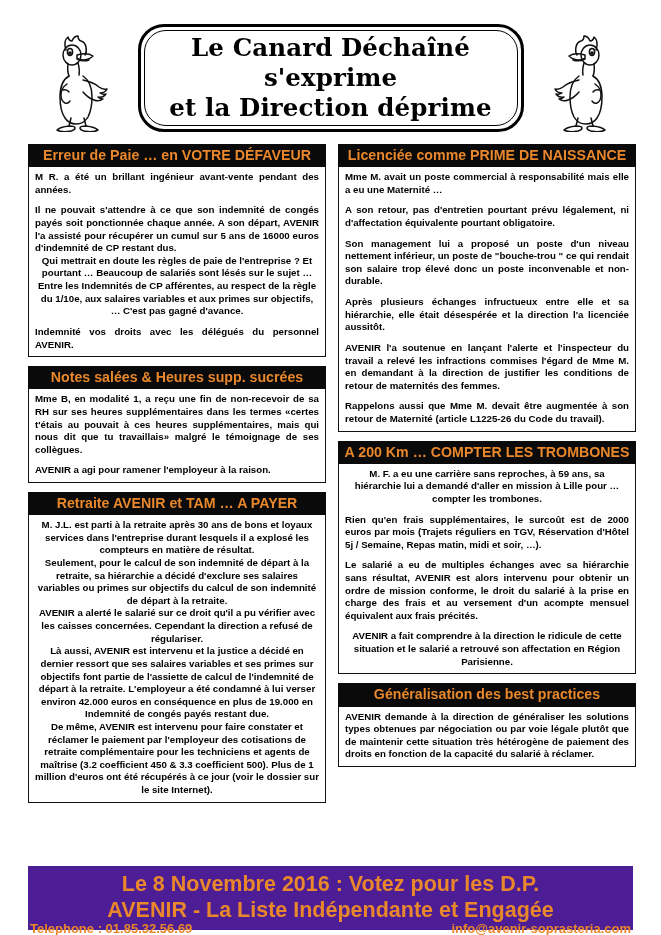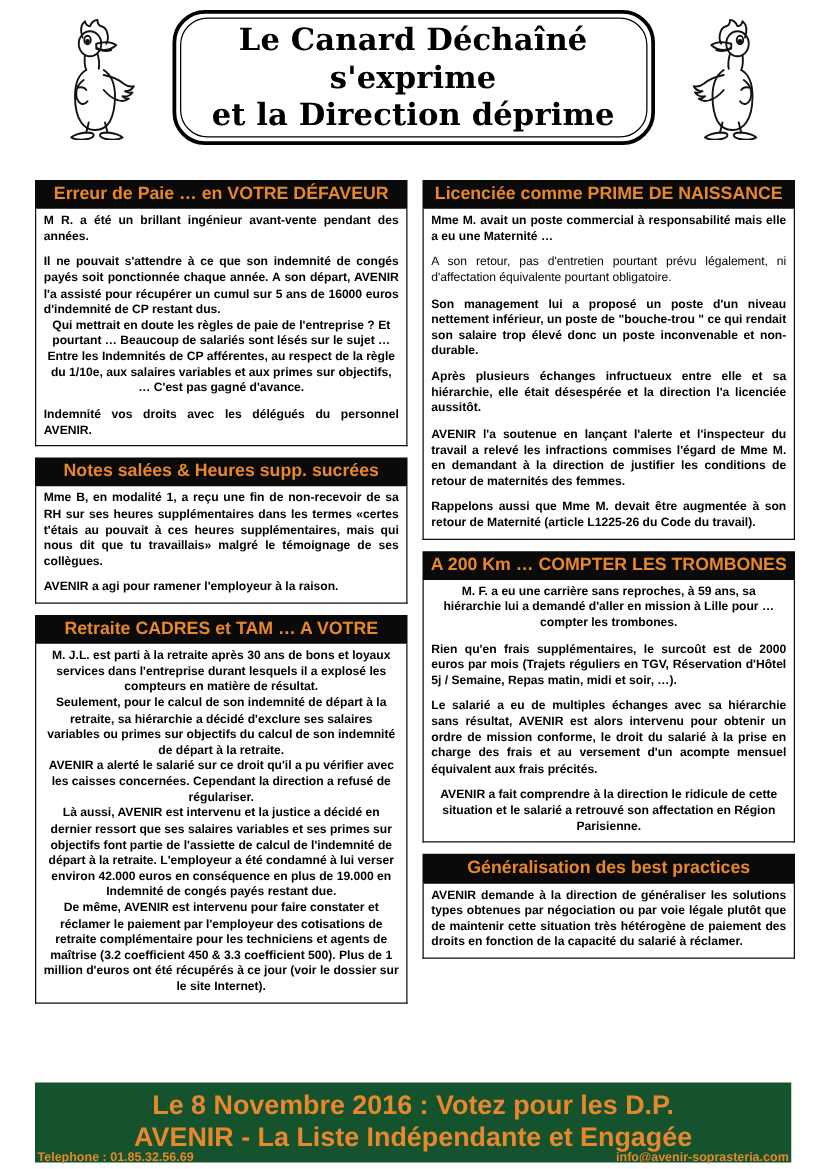--- a/index.html
+++ b/index.html
@@ -14,21 +14,21 @@
     color: #000000;
     overflow: hidden;
     position: relative;
   }
 
   
   .masthead {
     position: relative;
     height: 132px;
     display: flex;
-    align-items: flex-start;
+    align-items: flex-end;
     justify-content: center;
     padding-top: 8px;
     box-sizing: border-box;
   }
   .duck {
     width: 74px;
     height: 104px;
     flex: 0 0 auto;
   }
   .duck svg { display: block; width: 100%; height: 100%; }
@@ -103,49 +103,49 @@
     border-top: none;
     padding: 4px 6px 5px 6px;
     font-size: 9.7px;
     line-height: 1.30;
     text-align: justify;
     box-sizing: border-box;
   }
   .sec-body p { margin: 0 0 8px 0; font-weight: bold; }
   .sec-body p:last-child { margin-bottom: 0; }
   .sec-body p.tight { margin-bottom: 0; }
-  .sec-body p.bold { font-weight: normal; }
+  .sec-body p.bold { font-weight: bold; }
   .nojust { text-align: center; }
 
   
   .footer-banner {
     position: absolute;
     left: 28px;
     right: 28px;
     top: 866px;
-    background: #14532d;
+    background: #4c1d95;
     color: #E8872B;
     text-align: center;
     font-weight: bold;
     font-size: 21.5px;
     line-height: 1.22;
     padding: 5px 6px 7px 6px;
     box-sizing: border-box;
   }
   .footer-contacts {
     position: absolute;
     left: 30px;
     right: 30px;
     top: 921px;
     display: flex;
     justify-content: space-between;
     align-items: center;
     color: #E8872B;
     font-weight: bold;
-    font-size: 10px;
+    font-size: 13px;
   }
 </style>
 </head>
 <body>
 
 <div class="masthead">
 
   <div class="duck duck-left">
     <svg viewBox="0 0 74 104" xmlns="http://www.w3.org/2000/svg" fill="none" stroke="#111" stroke-width="1.5" stroke-linecap="round" stroke-linejoin="round">
 
@@ -219,21 +219,21 @@
         </div>
       </div>
       <div class="section">
         <div class="sec-head">Notes salées &amp; Heures supp. sucrées</div>
         <div class="sec-body">
           <p>Mme B,  en modalité 1, a reçu une fin de non-recevoir de sa RH sur ses heures supplémentaires dans les termes «certes t'étais au pouvait à ces heures supplémentaires, mais qui nous dit que tu travaillais» malgré le témoignage de ses collègues.</p>
           <p>AVENIR a agi pour ramener l'employeur à la raison.</p>
         </div>
       </div>
       <div class="section">
-        <div class="sec-head">Retraite CADRES et TAM … A VOTRE</div>
+        <div class="sec-head">Retraite AVENIR et TAM … A PAYER</div>
         <div class="sec-body">
           <p class="tight nojust">M. J.L. est parti à la retraite après 30 ans de bons et loyaux services dans l'entreprise durant lesquels il a explosé les compteurs en matière de résultat.</p>
           <p class="tight nojust">Seulement, pour le calcul de son indemnité de départ à la retraite, sa hiérarchie a décidé d'exclure ses salaires variables ou primes sur objectifs du calcul de son indemnité de départ à la retraite.</p>
           <p class="tight nojust">AVENIR a alerté le salarié sur ce droit qu'il a pu vérifier avec les caisses concernées. Cependant la direction a refusé de régulariser.</p>
           <p class="tight nojust">Là aussi, AVENIR est intervenu et la justice a décidé en dernier ressort que ses salaires variables et ses primes sur objectifs font partie de l'assiette de calcul de l'indemnité de départ à la retraite. L'employeur a été condamné à lui verser environ 42.000 euros en conséquence en plus de 19.000 en Indemnité de congés payés restant due.</p>
           <p class="nojust">De même, AVENIR est intervenu pour faire constater et réclamer le paiement par l'employeur des cotisations de retraite complémentaire pour les techniciens et agents de maîtrise (3.2 coefficient 450 &amp; 3.3 coefficient 500). Plus de 1 million d'euros ont été récupérés à ce jour (voir le dossier sur le site Internet).</p>
         </div>
       </div>
     </div>
   <div class="col" id="right-col">

